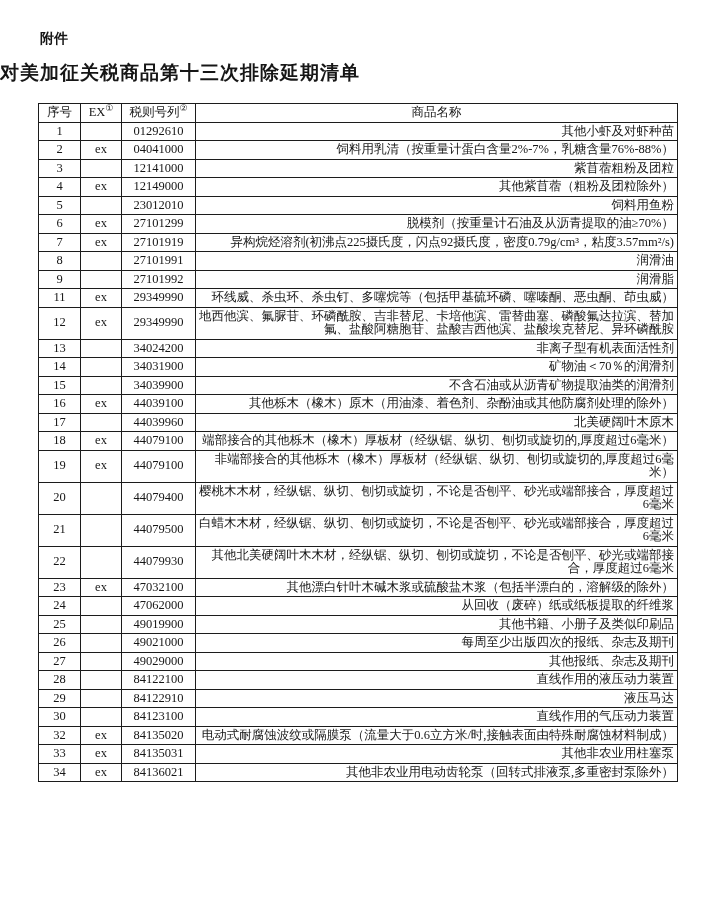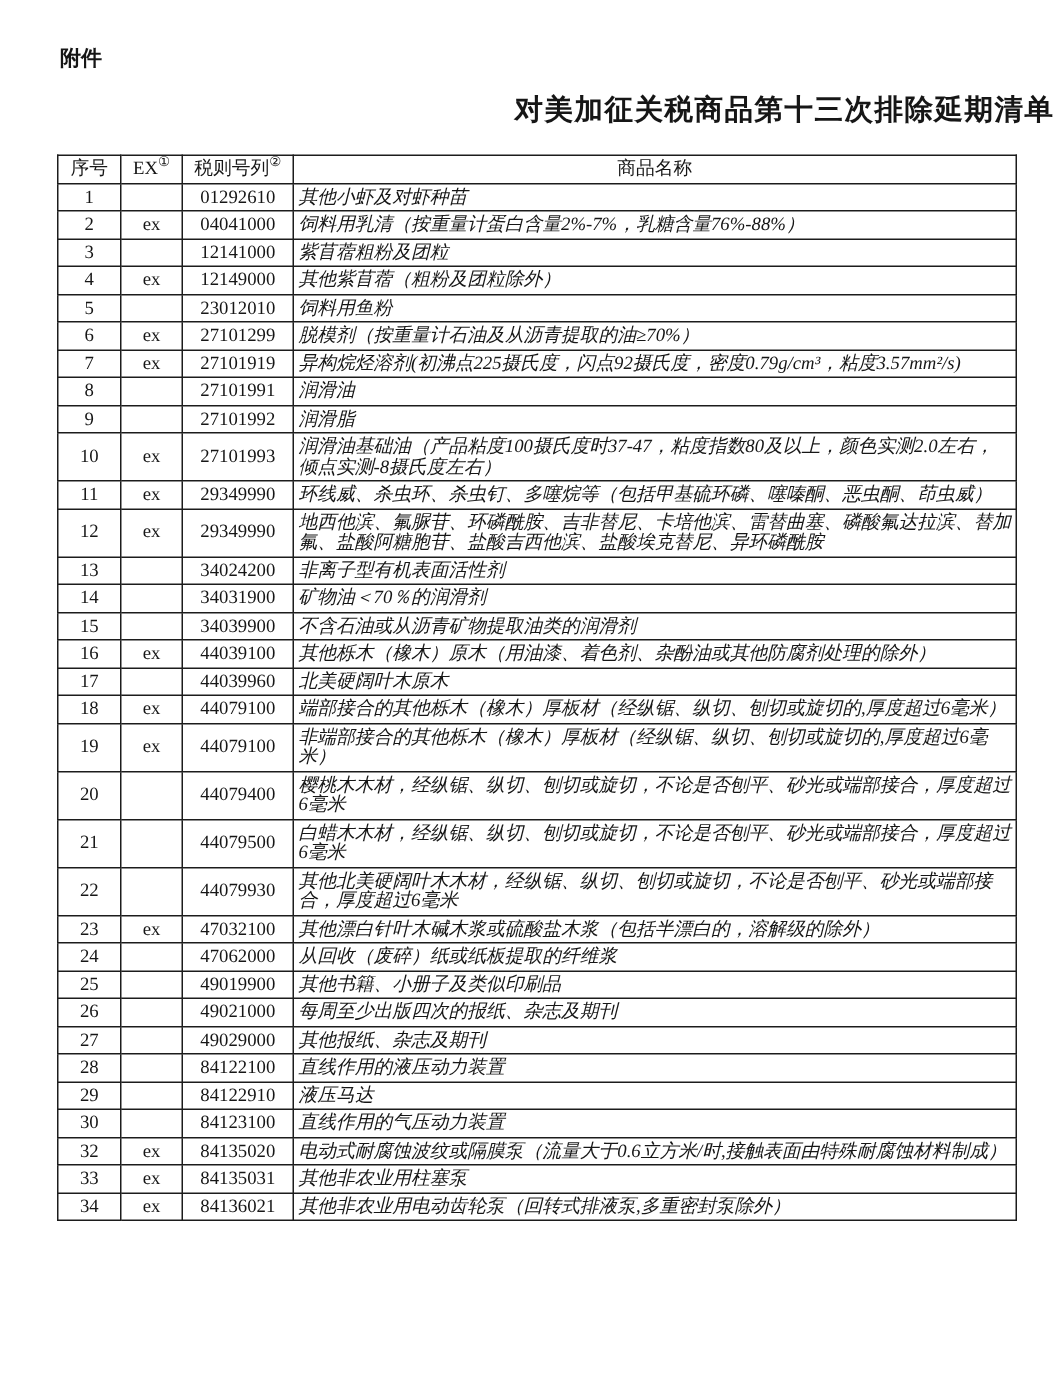--- a/index.html
+++ b/index.html
@@ -23,21 +23,21 @@
     left: 40px;
     top: 30px;
     font-size: 14px;
     font-weight: bold;
   }
   .doc-title {
     position: absolute;
     left: 0;
     right: 0;
     top: 60px;
-    text-align: right;
+    text-align: left;
     font-size: 19px;
     font-weight: bold;
     letter-spacing: 1px;
   }
   table.tariff {
     position: absolute;
     left: 38px;
     top: 103px;
     width: 640px;
     border-collapse: collapse;
@@ -55,24 +55,23 @@
   table.tariff th {
     font-weight: normal;
     padding: 2px 0;
   }
   td.c-no, td.c-ex, td.c-code {
     text-align: center;
     padding-left: 0;
     padding-right: 0;
   }
   td.c-name {
-    text-align: left;
+    text-align: right;
     padding-left: 5px;
     padding-right: 4px;
-    font-style: italic;
   }
   col.w-no   { width: 42px; }
   col.w-ex   { width: 41px; }
   col.w-code { width: 74px; }
   sup.fn {
     font-size: 9px;
     line-height: 0;
   }
 </style>
 </head>
@@ -156,26 +155,20 @@
       <td class="c-code">27101991</td>
       <td class="c-name">润滑油</td>
     </tr>
         <tr>
       <td class="c-no">9</td>
       <td class="c-ex"></td>
       <td class="c-code">27101992</td>
       <td class="c-name">润滑脂</td>
     </tr>
         <tr>
-      <td class="c-no">10</td>
-      <td class="c-ex">ex</td>
-      <td class="c-code">27101993</td>
-      <td class="c-name">润滑油基础油（产品粘度100摄氏度时37-47，粘度指数80及以上，颜色实测2.0左右，倾点实测-8摄氏度左右）</td>
-    </tr>
-        <tr>
       <td class="c-no">11</td>
       <td class="c-ex">ex</td>
       <td class="c-code">29349990</td>
       <td class="c-name">环线威、杀虫环、杀虫钉、多噻烷等（包括甲基硫环磷、噻嗪酮、恶虫酮、茚虫威）</td>
     </tr>
         <tr>
       <td class="c-no">12</td>
       <td class="c-ex">ex</td>
       <td class="c-code">29349990</td>
       <td class="c-name">地西他滨、氟脲苷、环磷酰胺、吉非替尼、卡培他滨、雷替曲塞、磷酸氟达拉滨、替加氟、盐酸阿糖胞苷、盐酸吉西他滨、盐酸埃克替尼、异环磷酰胺</td>

